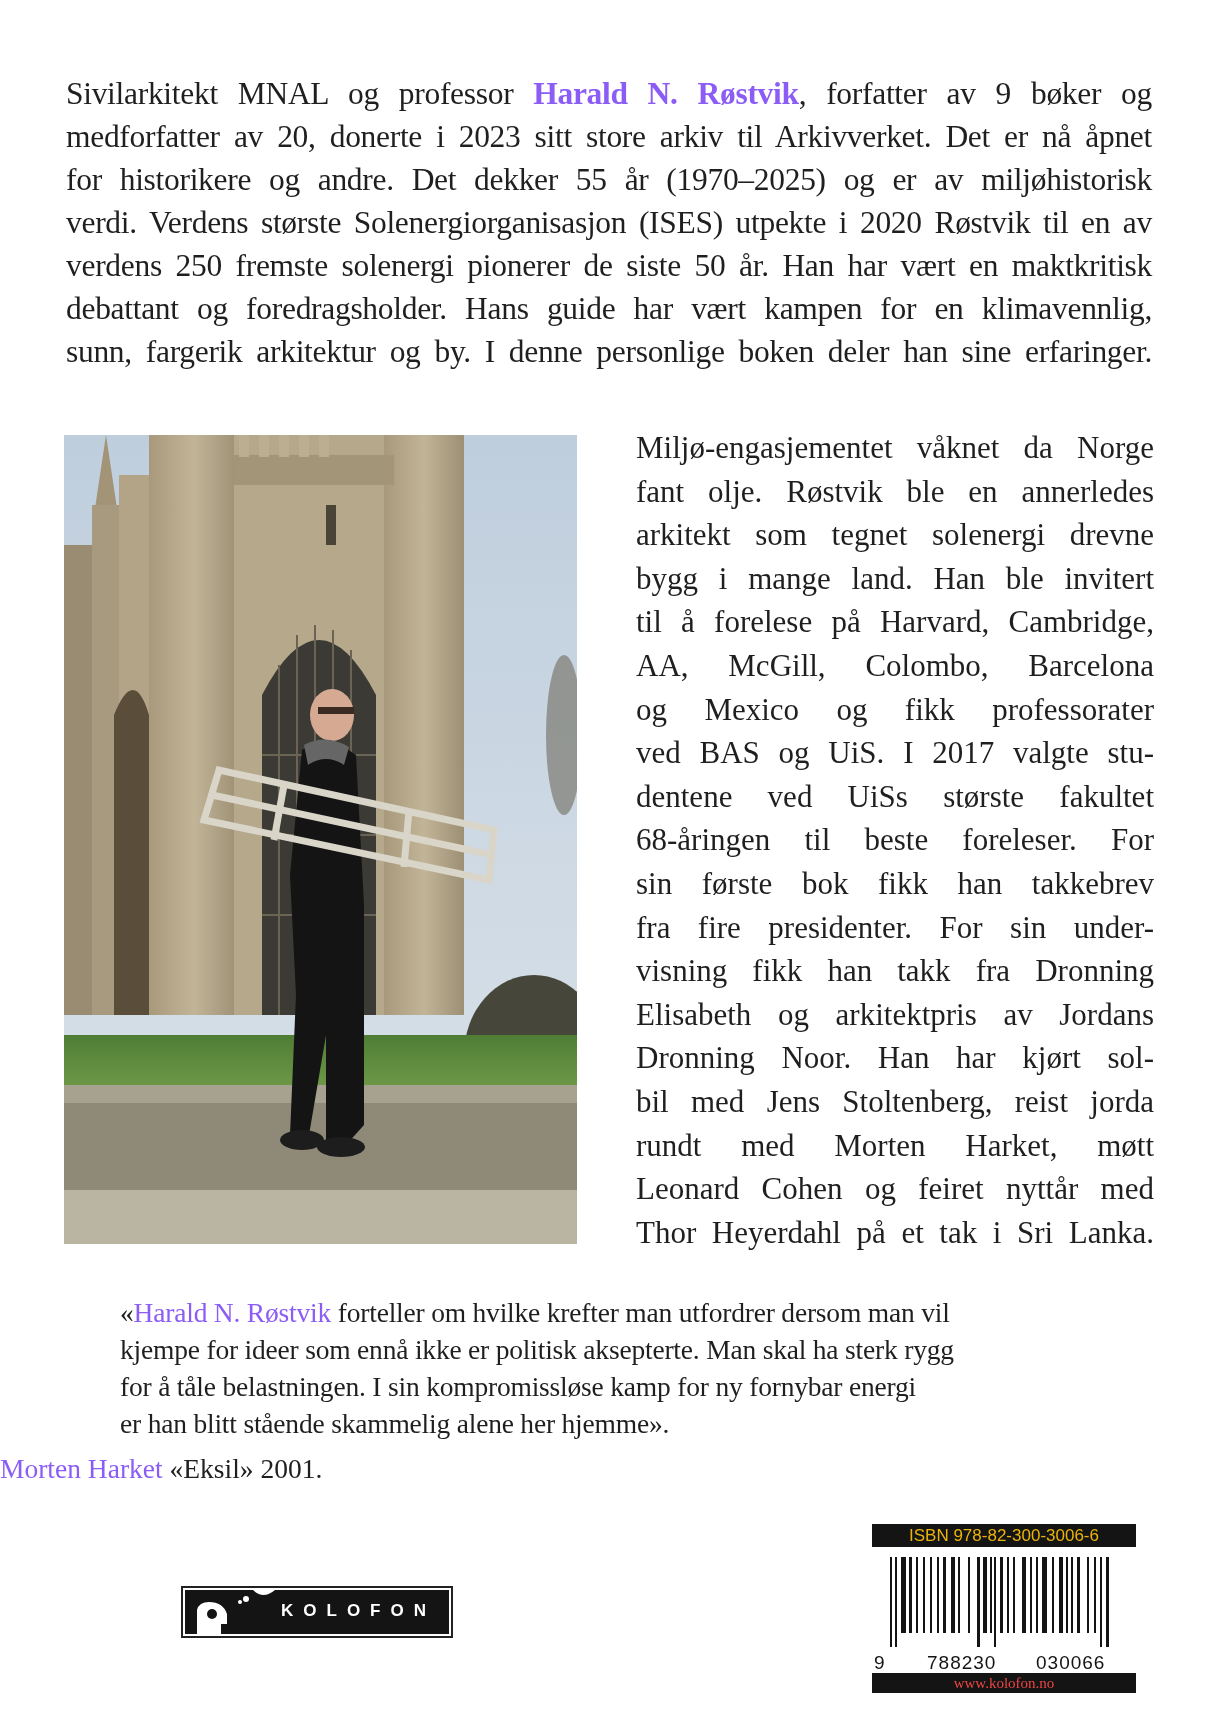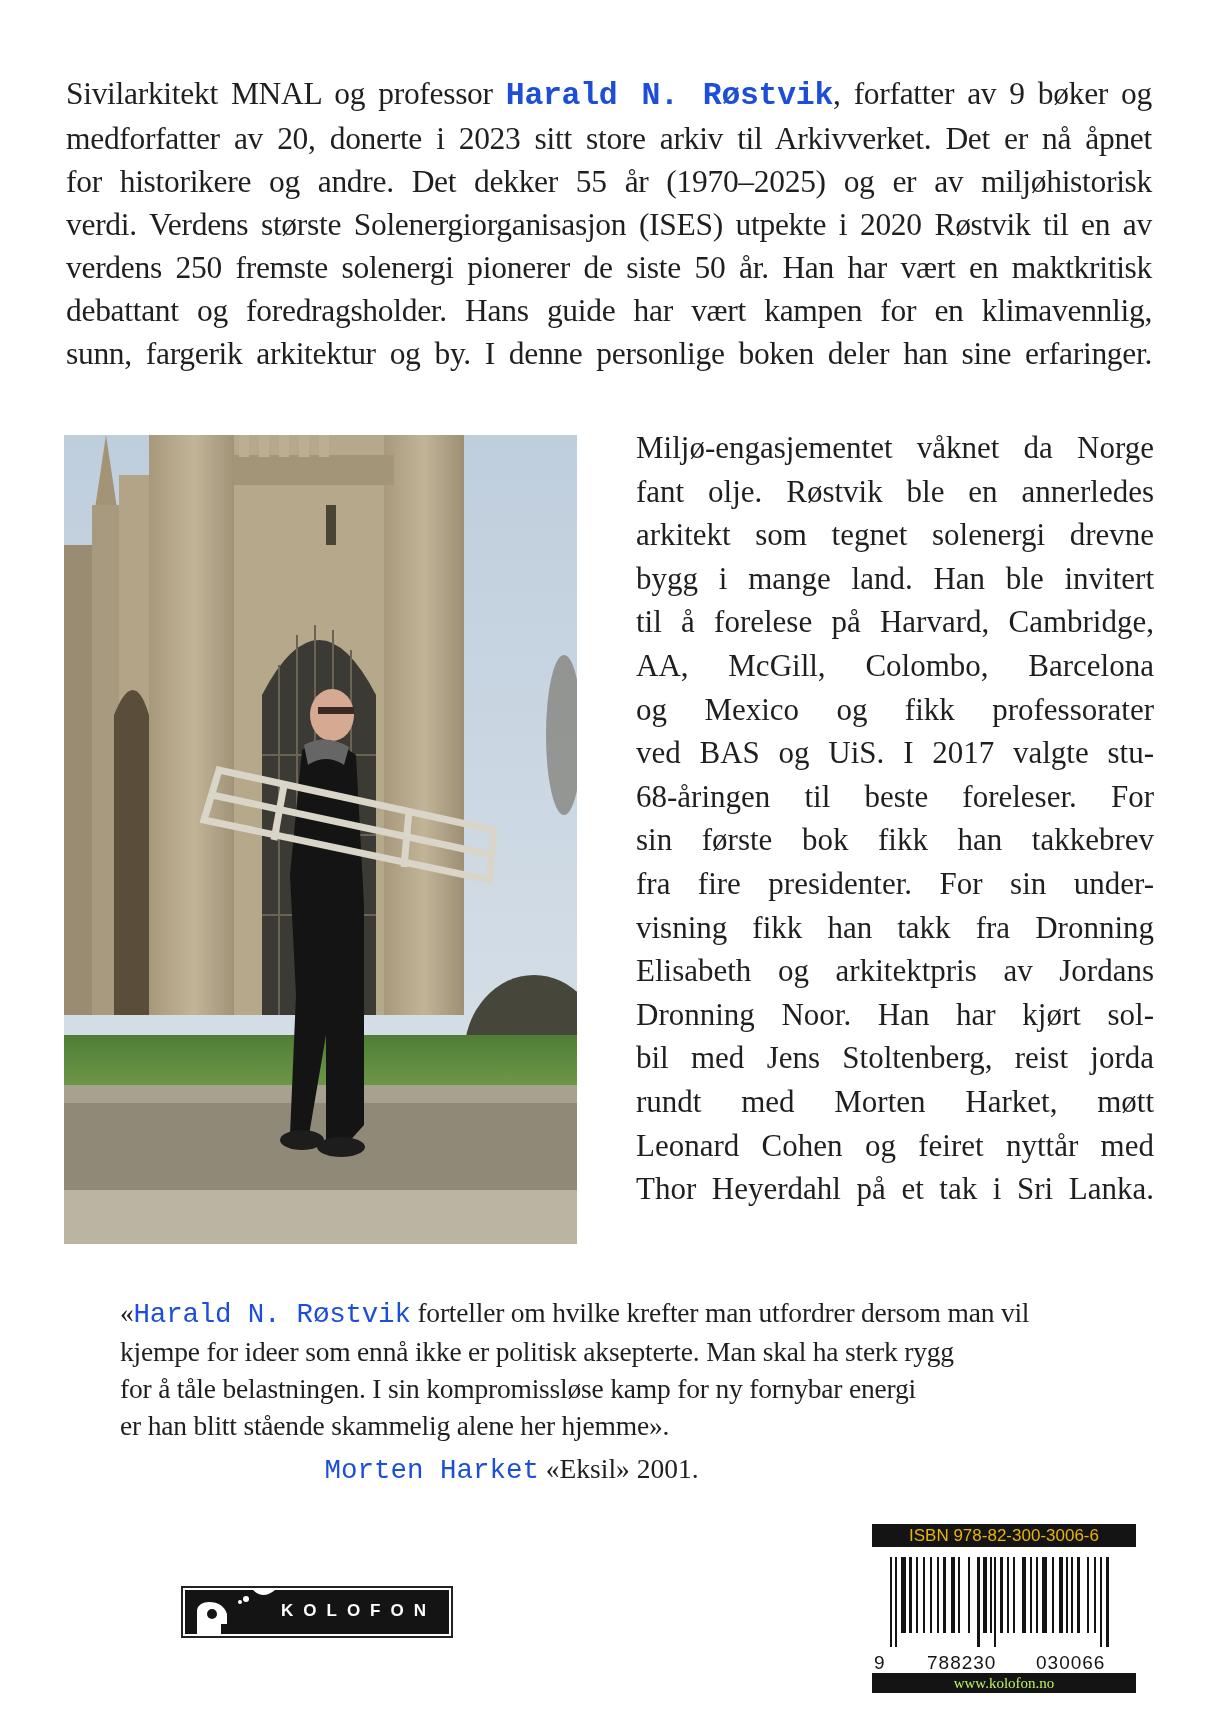--- a/index.html
+++ b/index.html
@@ -1,47 +1,47 @@
 <!DOCTYPE html>
 <html><head>
   <meta charset="utf-8">
   <style>
     html, body { margin: 0; padding: 0; background: #ffffff; }
     body { width: 1215px; height: 1726px; position: relative; overflow: hidden;
            font-family: "Liberation Serif", "DejaVu Serif", serif; color: #1f1f1f; }
-    .green { color: #1d4ed8; font-family: Liberation Mono, monospace; }
+    .green { color: #8b5cf6; }
     .intro { position: absolute; left: 66px; top: 72px; width: 1086px;
              font-size: 31.5px; line-height: 43px; text-align: justify;
              letter-spacing: -0.3px; word-spacing: -0.5px; margin: 0; }
     .intro .line { display: block; text-align: justify; text-align-last: justify; white-space: nowrap; }
     .photo { position: absolute; left: 64px; top: 435px; width: 513px; height: 809px; overflow: hidden;
              background: #c7d4e0; }
     .photo svg { display: block; }
     .bio { position: absolute; left: 636px; top: 426px; width: 518px;
            font-size: 31px; line-height: 43.6px; margin: 0; }
     .bio .line { display: block; text-align: justify; text-align-last: justify; white-space: nowrap; }
     .bio .line.last { text-align-last: justify; }
     .quote { position: absolute; left: 120px; top: 1294px; width: 975px;
              font-size: 27.5px; line-height: 37px; text-align: left; margin: 0; letter-spacing: -0.2px; }
     .quote .line { display: block; white-space: nowrap; }
-    .attribution { position: absolute; left: 0; top: 1453px; width: 1023px; text-align: center;
+    .attribution { position: absolute; left: 0; top: 1453px; width: 1023px; text-align: left;
                    font-size: 27.5px; margin: 0; }
     .logo { position: absolute; left: 181px; top: 1586px; width: 272px; height: 52px;
             border: 2px solid #222; padding: 2px; box-sizing: border-box; background: #fff; }
     .logo-inner { position: relative; width: 100%; height: 100%; background: #141414; overflow: hidden; }
     .logo-text { position: absolute; left: 96px; top: 11px; color: #fff;
                  font-family: "Liberation Sans", "DejaVu Sans", sans-serif; font-weight: bold;
                  font-size: 17px; letter-spacing: 10px; }
     .logo-mark { position: absolute; left: 10px; top: 0; }
     .isbn-bar { position: absolute; left: 872px; top: 1524px; width: 264px; height: 23px;
                 background: #141414; color: #eab308; text-align: center;
                 font-family: "Liberation Sans", "DejaVu Sans", sans-serif; font-size: 17px; line-height: 23px; }
     .barcode { position: absolute; left: 872px; top: 1555px; width: 264px; height: 120px; }
     .web-bar { position: absolute; left: 872px; top: 1673px; width: 264px; height: 20px;
-               background: #141414; color: #bef264; text-align: center;
+               background: #141414; color: #ef4444; text-align: center;
                font-family: "Liberation Serif", "DejaVu Serif", serif; font-size: 15px; line-height: 20px; }
   </style>
 </head>
 <body>
 
 <div class="intro">
   <span class="line"><span>Sivilarkitekt MNAL og professor </span><b class="green">Harald N. Røstvik</b><span>, forfatter av 9 bøker og</span></span>
   <span class="line">medforfatter av 20, donerte i 2023 sitt store arkiv til Arkivverket. Det er nå åpnet</span>
   <span class="line">for historikere og andre. Det dekker 55 år (1970–2025) og er av miljøhistorisk</span>
   <span class="line">verdi. Verdens største Solenergiorganisasjon (ISES) utpekte i 2020 Røstvik til en av</span>
@@ -136,20 +136,21 @@
 
 <div class="bio">
   <span class="line">Miljø-engasjementet våknet da Norge</span>
   <span class="line">fant olje. Røstvik ble en annerledes</span>
   <span class="line">arkitekt som tegnet solenergi drevne</span>
   <span class="line">bygg i mange land. Han ble invitert</span>
   <span class="line">til å forelese på Harvard, Cambridge,</span>
   <span class="line">AA, McGill, Colombo, Barcelona</span>
   <span class="line">og Mexico og fikk professorater</span>
   <span class="line">ved BAS og UiS. I 2017 valgte stu-</span>
+  <span class="line">dentene ved UiSs største fakultet</span>
   <span class="line">68-åringen til beste foreleser. For</span>
   <span class="line">sin første bok fikk han takkebrev</span>
   <span class="line">fra fire presidenter. For sin under-</span>
   <span class="line">visning fikk han takk fra Dronning</span>
   <span class="line">Elisabeth og arkitektpris av Jordans</span>
   <span class="line">Dronning Noor. Han har kjørt sol-</span>
   <span class="line">bil med Jens Stoltenberg, reist jorda</span>
   <span class="line">rundt med Morten Harket, møtt</span>
   <span class="line">Leonard Cohen og feiret nyttår med</span>
   <span class="line last">Thor Heyerdahl på et tak i Sri Lanka.</span>

